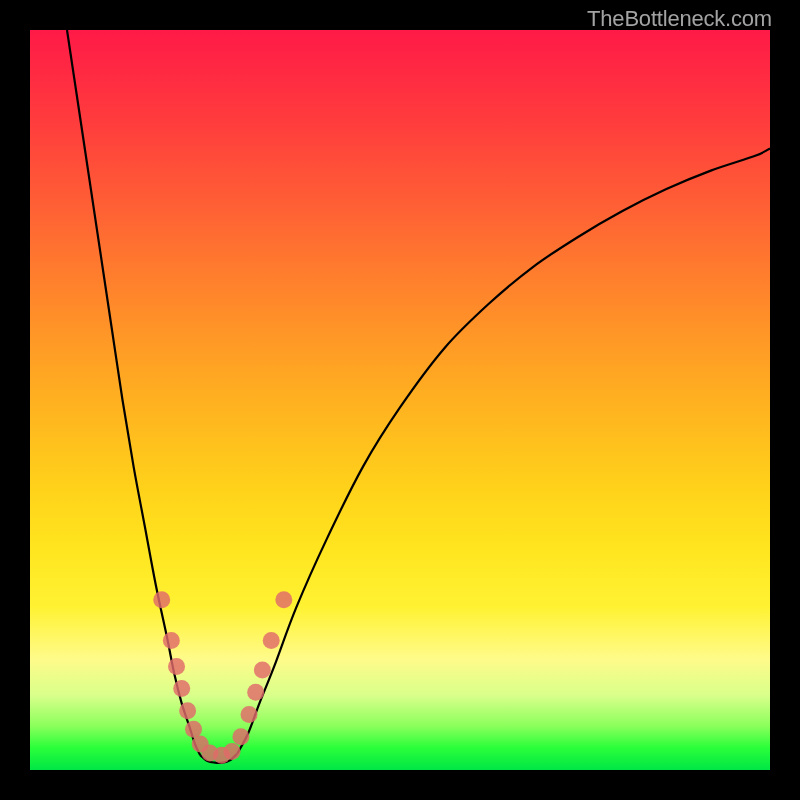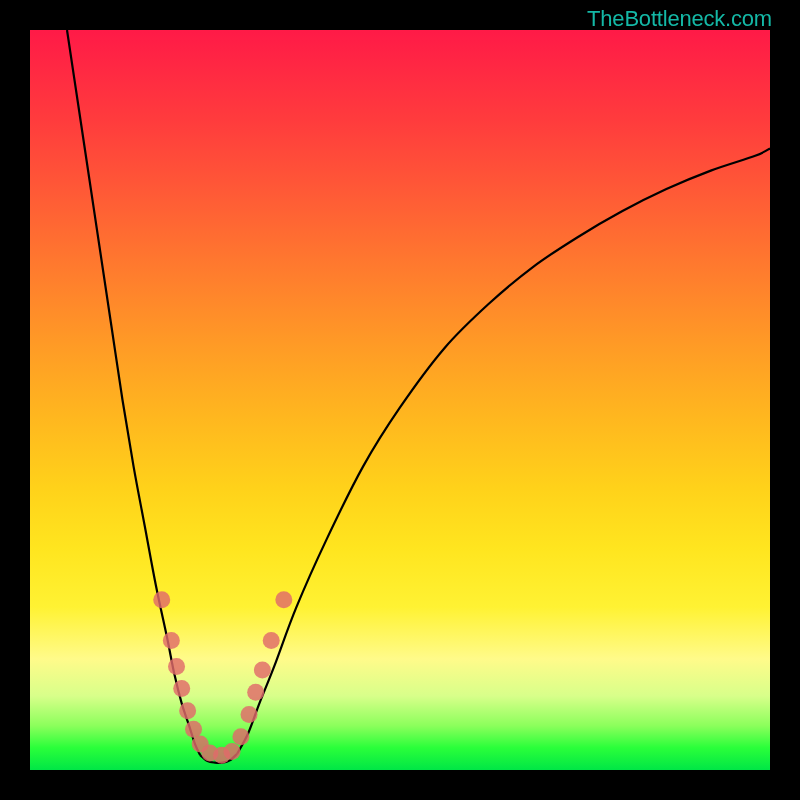--- a/index.html
+++ b/index.html
@@ -40,21 +40,21 @@
       #d8ff8a 90%,
       #8cff5c 94%,
       #2aff3a 97%,
       #00e646 100%
     );
   }
   .attribution {
     position: absolute;
     top: 6px;
     right: 28px;
-    color: #14b8a6;
+    color: #a3a3a3;
     font-size: 22px;
     font-weight: 500;
     letter-spacing: -0.2px;
   }
   svg.overlay {
     position: absolute;
     top: 0; left: 0;
     width: 740px;
     height: 740px;
     overflow: visible;

